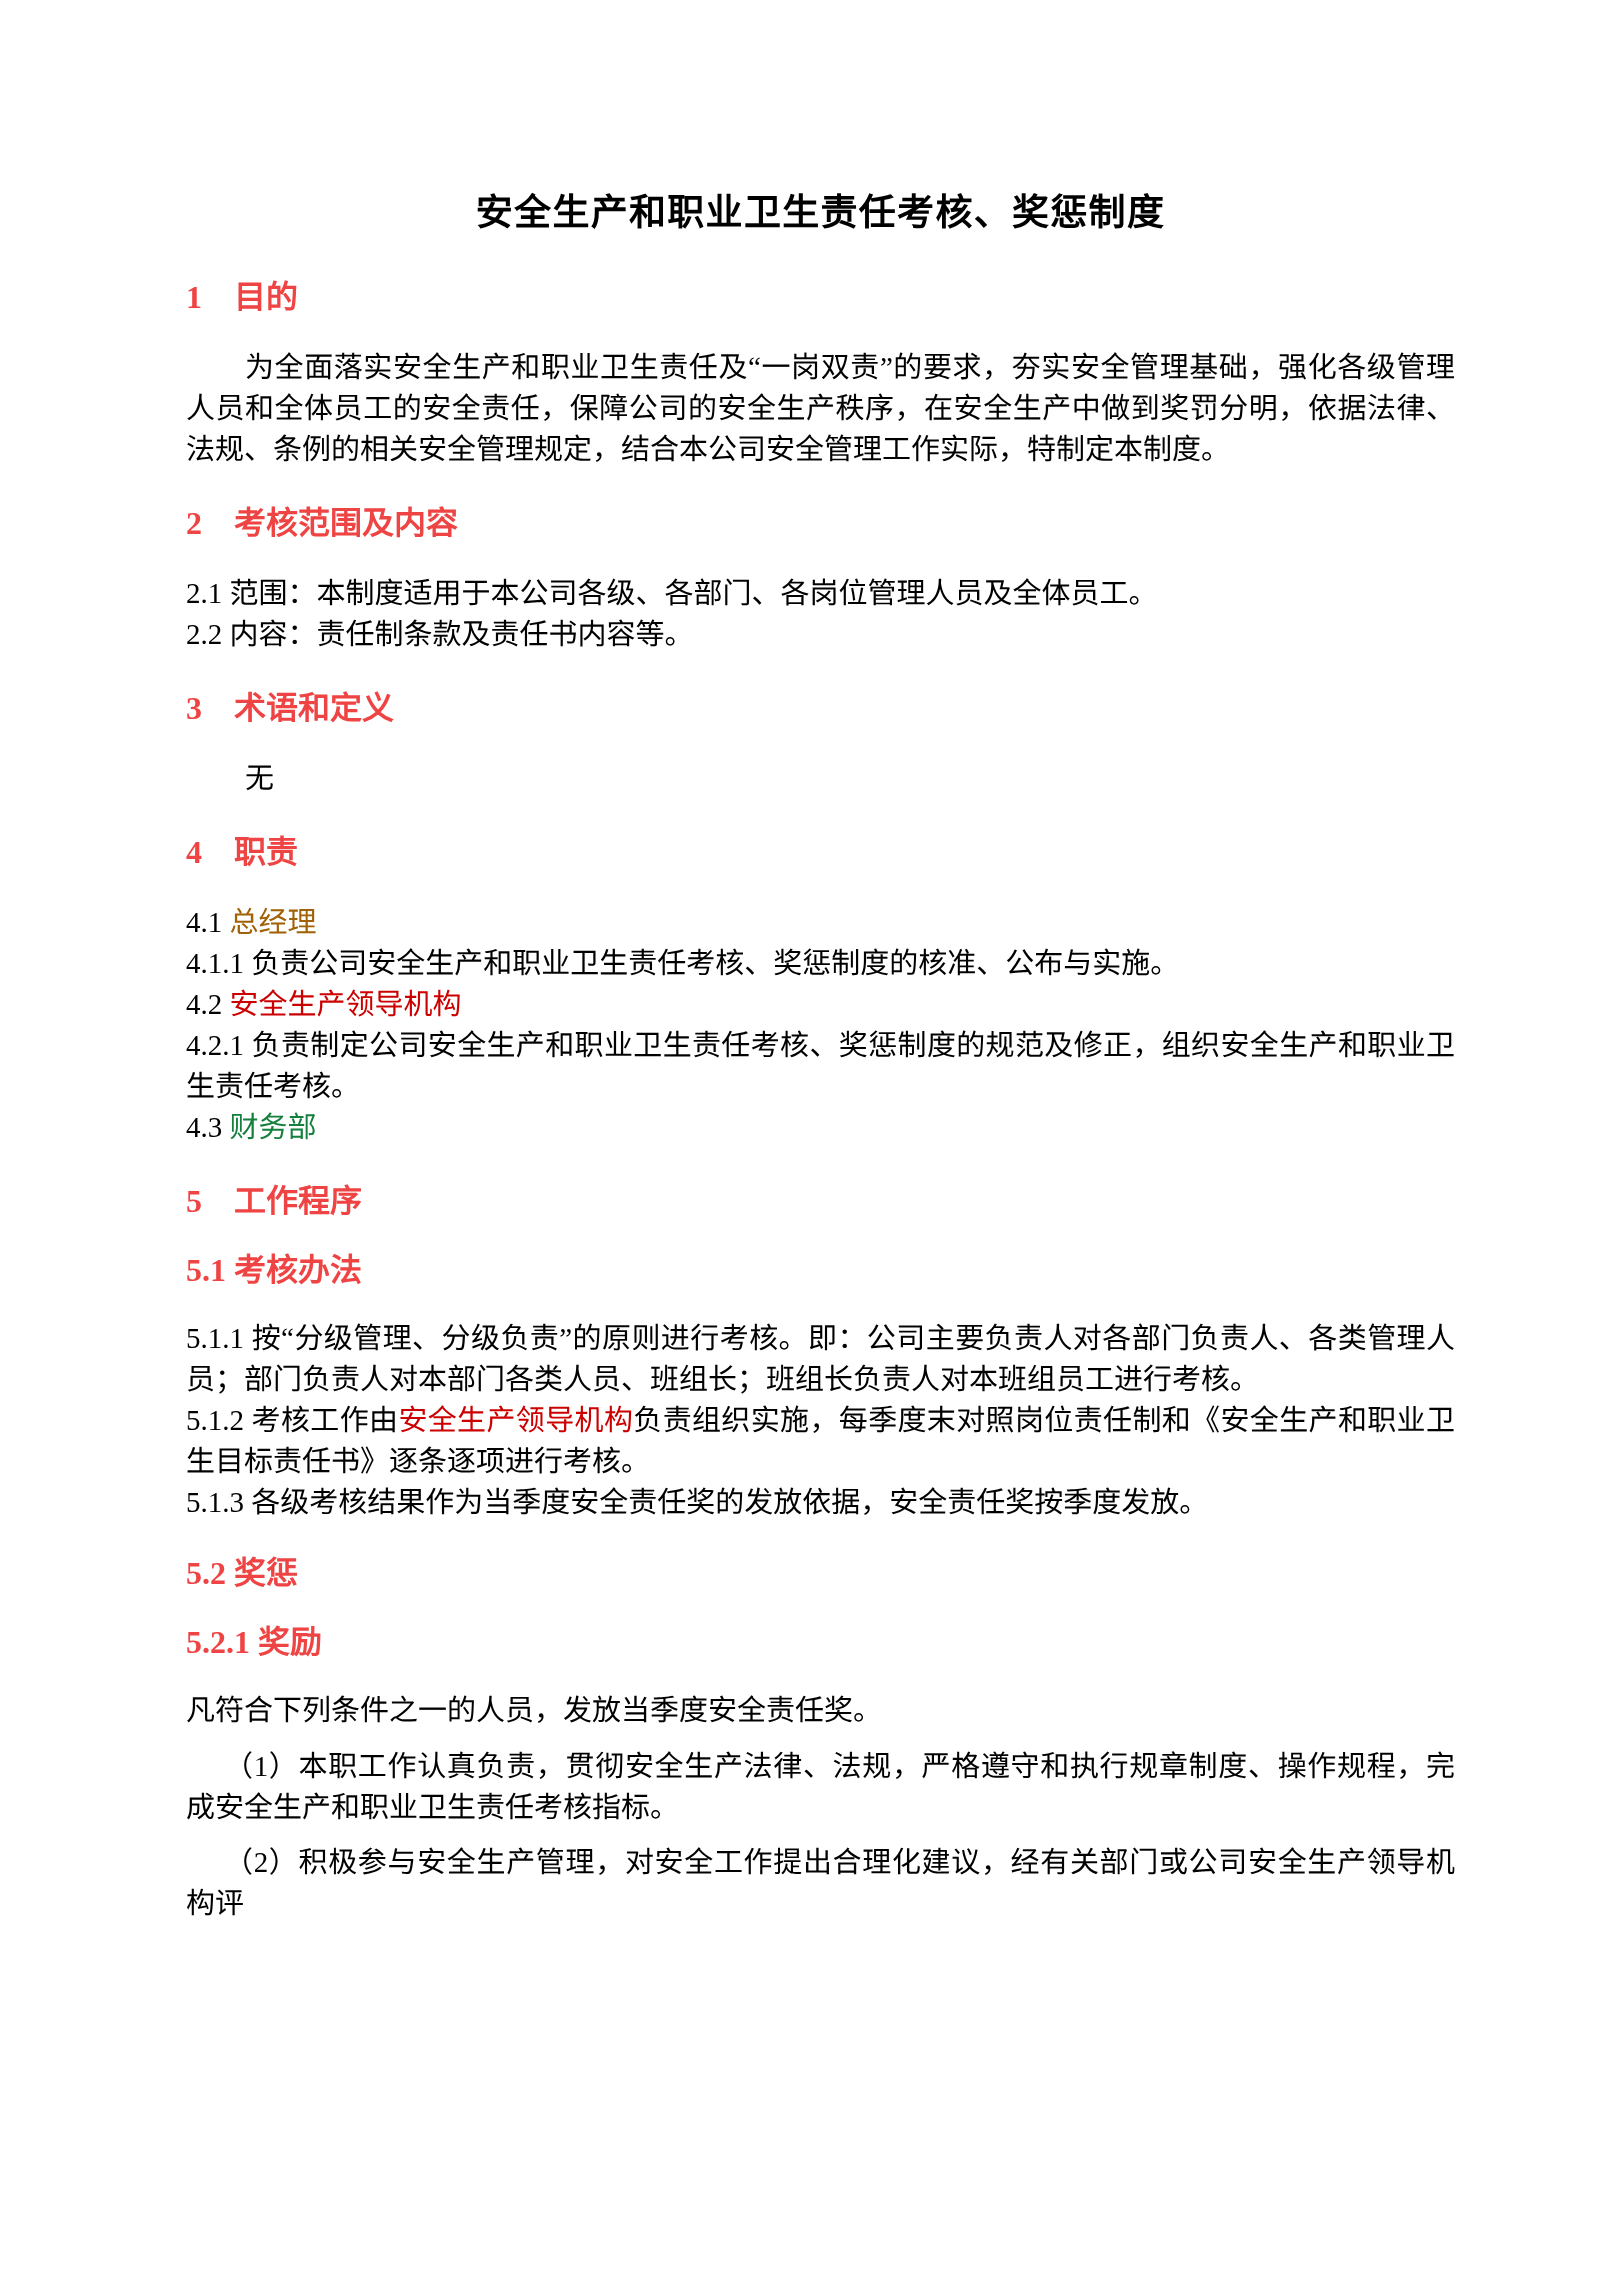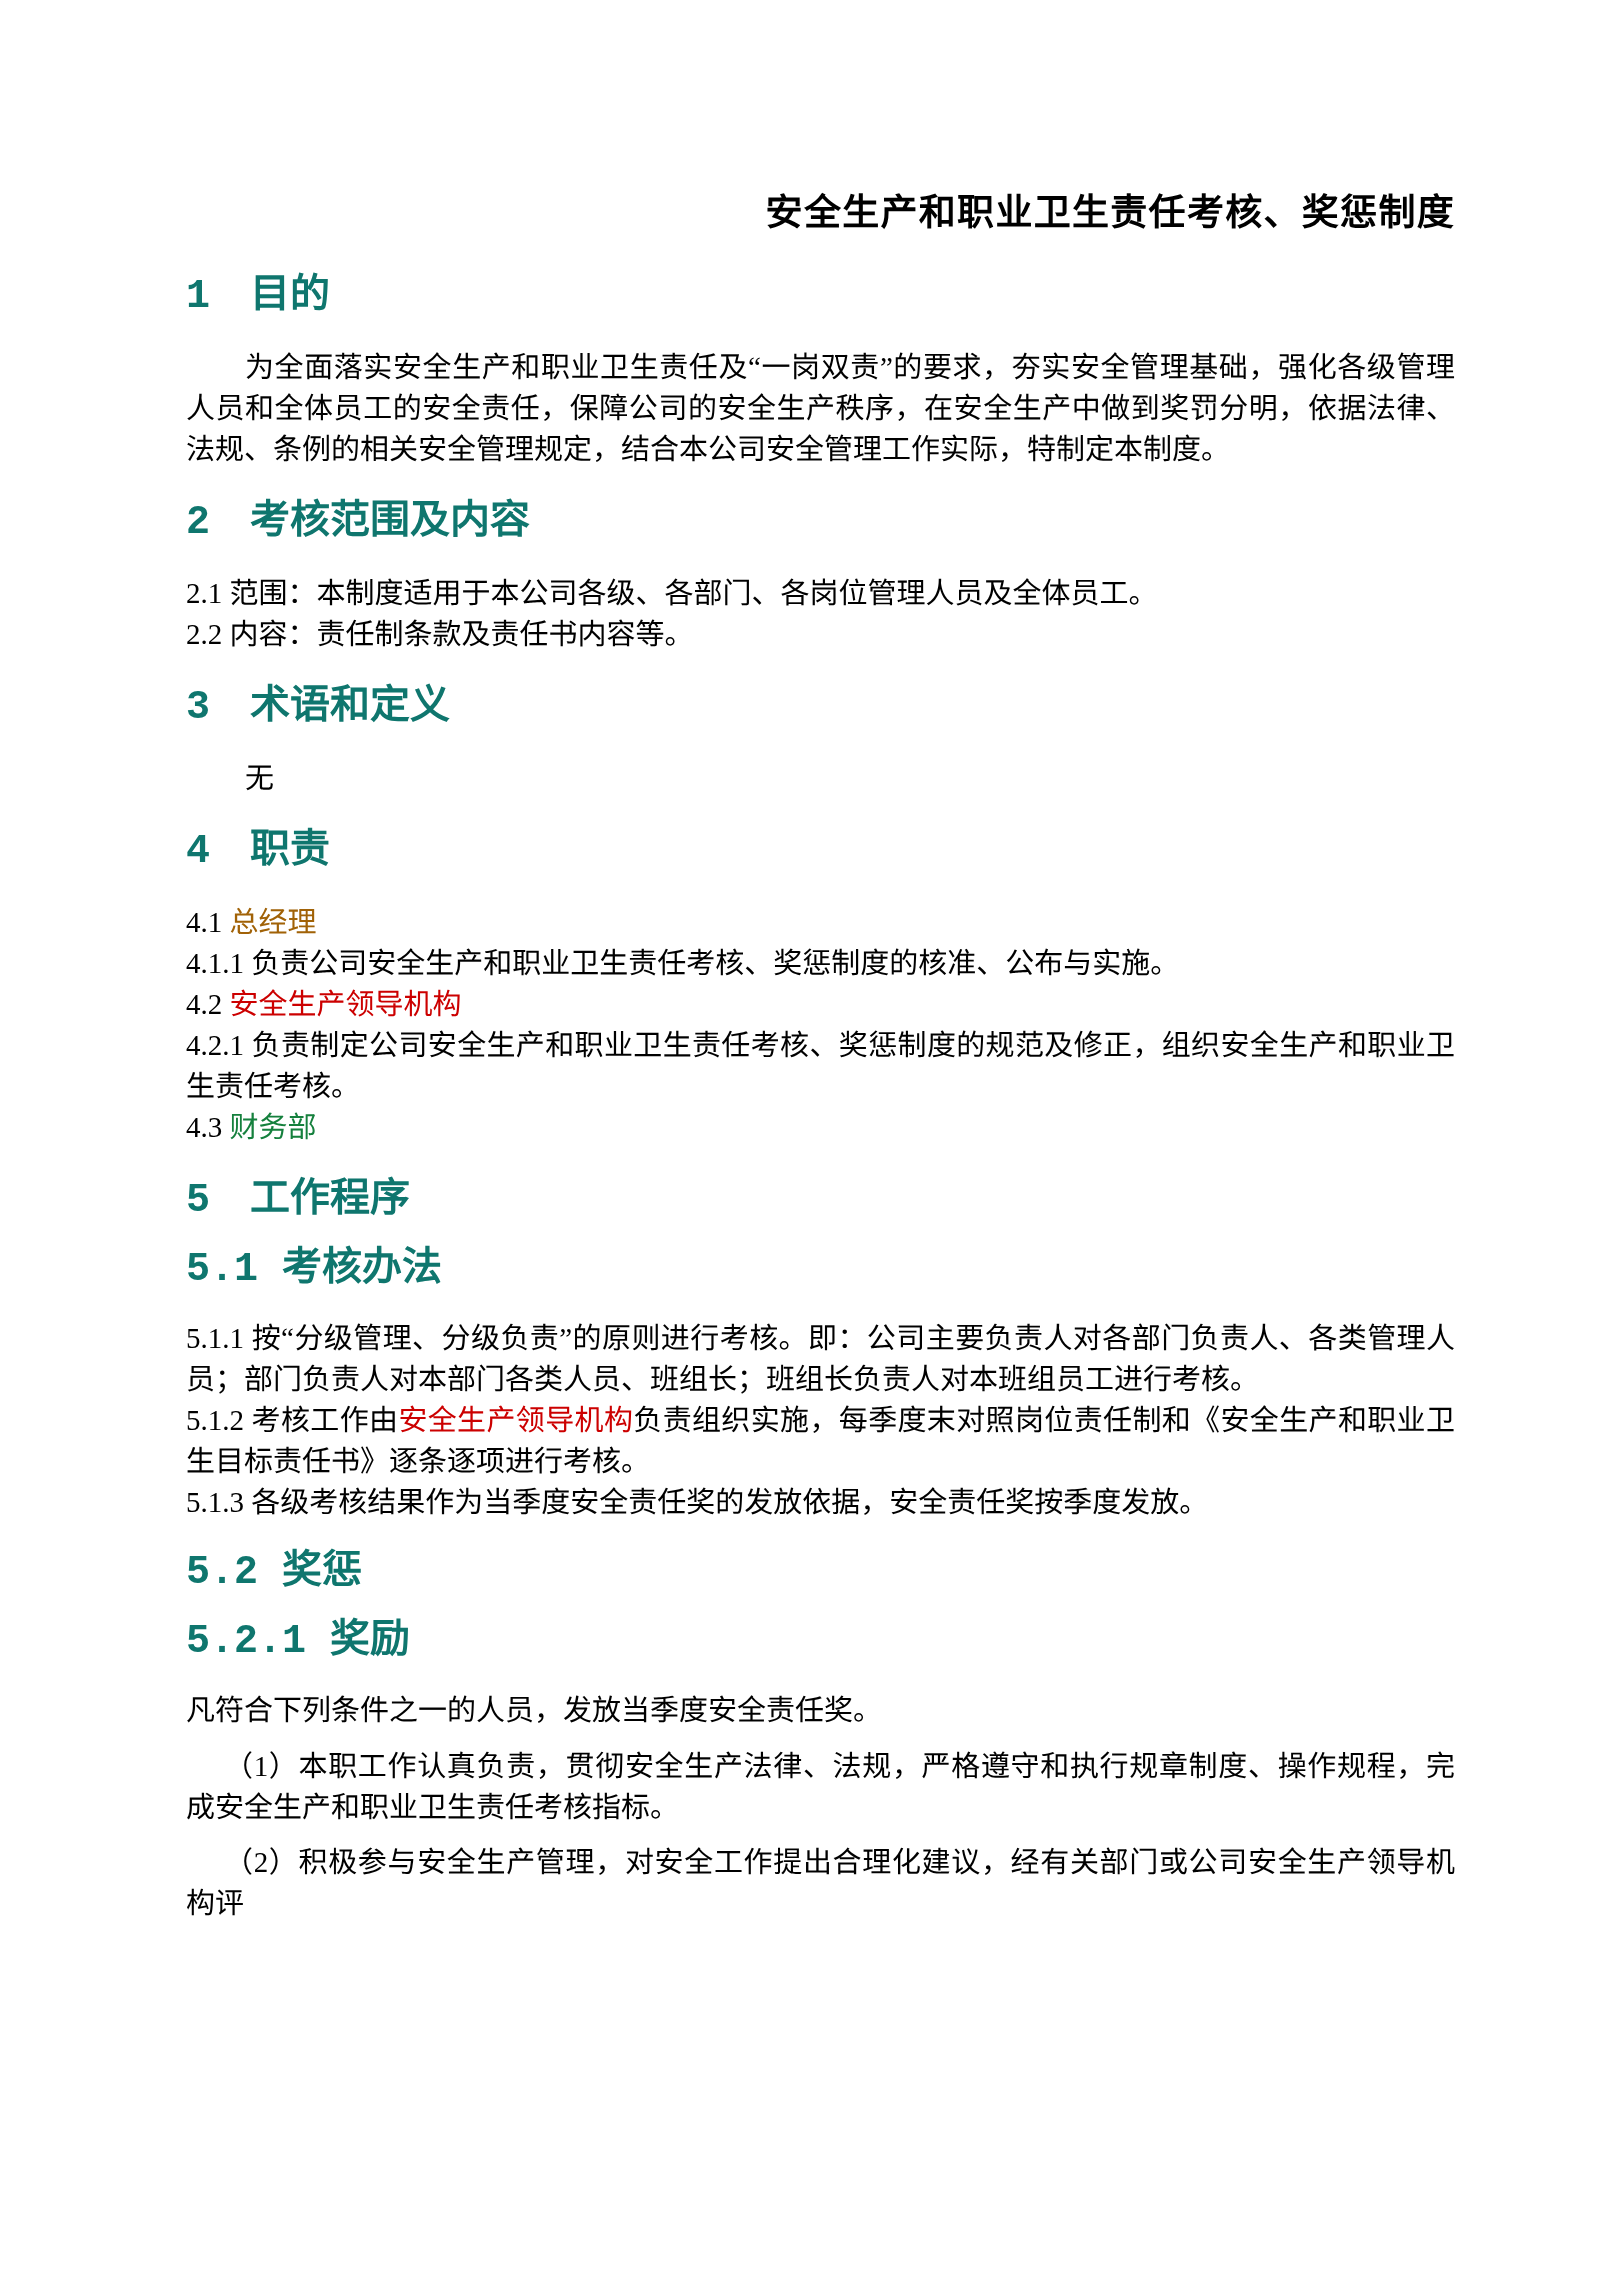--- a/index.html
+++ b/index.html
@@ -16,30 +16,30 @@
     box-sizing: border-box;
     padding: 164px 168px 0 186px;
     overflow: hidden;
   }
   .doc-title {
     font-family: "Liberation Sans", "DejaVu Sans", sans-serif;
     font-weight: bold;
     font-size: 37px;
     line-height: 1.25;
     color: #000000;
-    text-align: right;
+    text-align: center;
     margin: 26px 0 42px 0;
     letter-spacing: 1.3px;
   }
   .h1, .h2, .h3 {
-    font-family: Liberation Mono, monospace;
+    font-family: Liberation Serif, serif;
     font-weight: bold;
-    font-size: 40px;
+    font-size: 32px;
     line-height: 38px;
-    color: #0f766e;
+    color: #ef4444;
     margin: 34px 0 31px 0;
   }
   .h2, .h3 {
     margin: 31px 0 29px 0;
   }
   .para {
     font-family: "Liberation Serif", "DejaVu Serif", serif;
     font-size: 29px;
     line-height: 41px;
     color: #000000;

